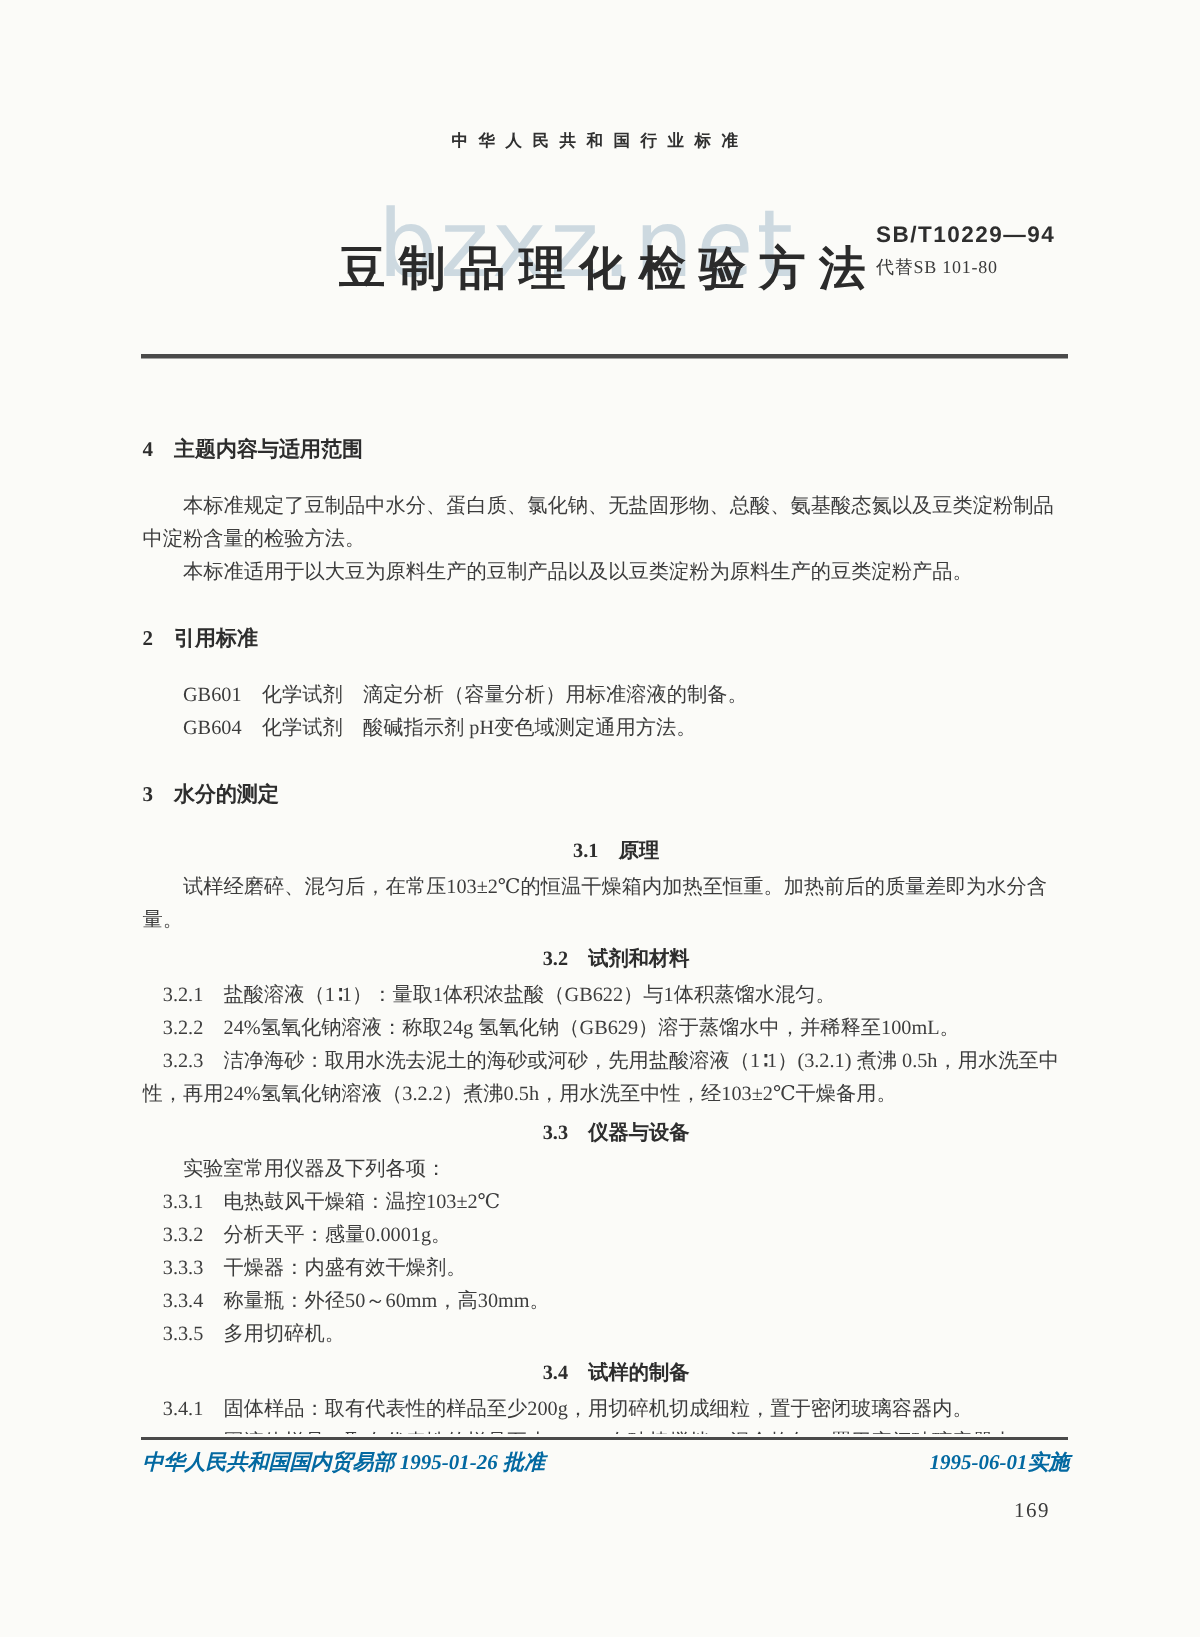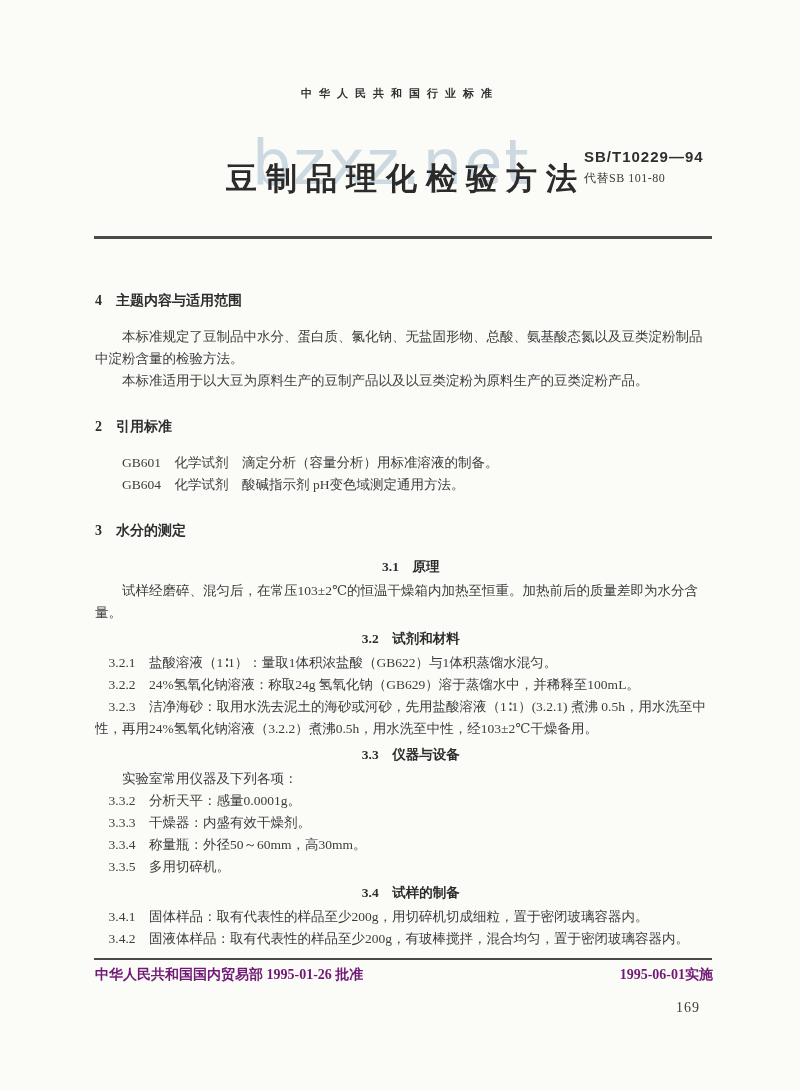--- a/index.html
+++ b/index.html
@@ -107,22 +107,23 @@
   .footer {
     position: absolute;
     left: 95px;
     top: 966px;
     width: 618px;
     display: flex;
     justify-content: space-between;
     align-items: flex-end;
     font-weight: bold;
     font-size: 14px;
-    color: #701a75;
+    color: #0369a1;
     z-index: 2;
+    font-style: italic;
   }
 
   .page-number {
     position: absolute;
     top: 1000px;
     left: 676px;
     font-size: 14px;
     color: #3a3a3a;
     letter-spacing: 1px;
     z-index: 2;
@@ -156,20 +157,21 @@
     <div class="ref">GB604　化学试剂　酸碱指示剂 pH变色域测定通用方法。</div>
     <div class="h1">3　水分的测定</div>
     <div class="h2">3.1　原理</div>
     <div class="p">试样经磨碎、混匀后，在常压103±2℃的恒温干燥箱内加热至恒重。加热前后的质量差即为水分含量。</div>
     <div class="h2">3.2　试剂和材料</div>
     <div class="item">3.2.1　盐酸溶液（1∶1）：量取1体积浓盐酸（GB622）与1体积蒸馏水混匀。</div>
     <div class="item">3.2.2　24%氢氧化钠溶液：称取24g 氢氧化钠（GB629）溶于蒸馏水中，并稀释至100mL。</div>
     <div class="item">3.2.3　洁净海砂：取用水洗去泥土的海砂或河砂，先用盐酸溶液（1∶1）(3.2.1) 煮沸 0.5h，用水洗至中性，再用24%氢氧化钠溶液（3.2.2）煮沸0.5h，用水洗至中性，经103±2℃干燥备用。</div>
     <div class="h2">3.3　仪器与设备</div>
     <div class="sub">实验室常用仪器及下列各项：</div>
+    <div class="item">3.3.1　电热鼓风干燥箱：温控103±2℃</div>
     <div class="item">3.3.2　分析天平：感量0.0001g。</div>
     <div class="item">3.3.3　干燥器：内盛有效干燥剂。</div>
     <div class="item">3.3.4　称量瓶：外径50～60mm，高30mm。</div>
     <div class="item">3.3.5　多用切碎机。</div>
     <div class="h2">3.4　试样的制备</div>
     <div class="item">3.4.1　固体样品：取有代表性的样品至少200g，用切碎机切成细粒，置于密闭玻璃容器内。</div>
     <div class="item">3.4.2　固液体样品：取有代表性的样品至少200g，有玻棒搅拌，混合均匀，置于密闭玻璃容器内。</div>
   </div>
 
   <div class="rule bottom-rule"></div>

